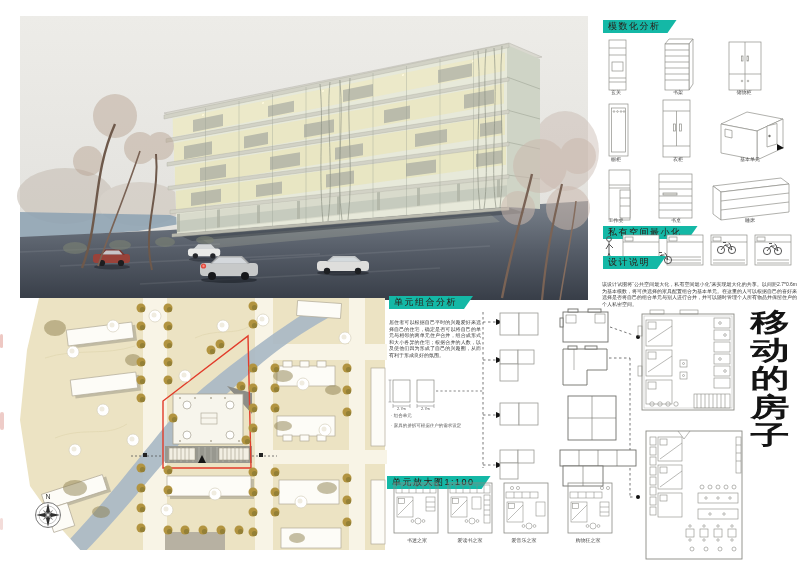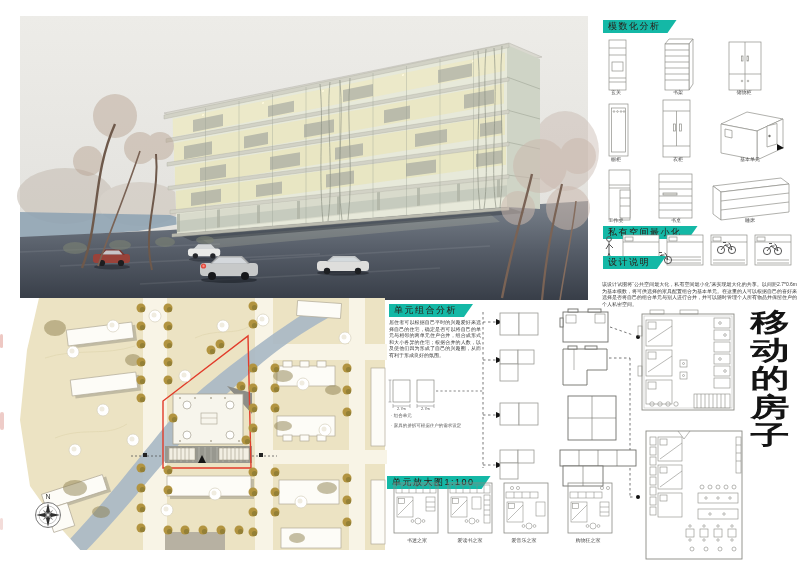--- a/index.html
+++ b/index.html
@@ -604,21 +604,21 @@
     <use href="#bike" x="56" y="27"></use>
     <use href="#bike" x="120" y="17"></use>
     <use href="#bike" x="166" y="18"></use>
   </svg>
 
   <div class="hdr" style="left:603px;top:256px">
     <span>设计说明</span>
   </div>
   <div class="tiny" style="left:602px;top:281px;width:195px">该设计试图将“公共空间最大化，私有空间最小化”来实现最大化的共享。以间距2.7*0.6m为基本模数，将可供选择的家具配置组合为基本单元。在这里的人可以根据自己的喜好来选择是否将自己的组合单元与别人进行合并，并可以随时管理个人所有物品并保留住户的个人私密空间。</div>
 
-  <div class="hdr" style="left:389px;top:304px">
+  <div class="hdr" style="left:389px;top:296px">
     <span>单元组合分析</span>
   </div>
   <div class="tiny" style="left:389px;top:319px;width:92px">居住者可以根据自己平时的兴趣爱好来选择自己的住宅，确定是否可以将自己的单元与相邻的两单元住户合并，组合成形式和大小各异的住宅；根据合并的人数，以及使他们因为形成了自己的兴趣圈，从而有利于形成良好的氛围。</div>
 
   <svg class="abs" style="left:388px;top:377px" width="100" height="34" viewBox="0 0 100 34">
     <g fill="#ffffff" stroke="#8a8a84" stroke-width="0.7">
       <rect x="5" y="3" width="17" height="22"></rect>
         <rect x="29" y="3" width="17" height="22"></rect>
     </g>
     <g stroke="#777" stroke-width="0.5">

